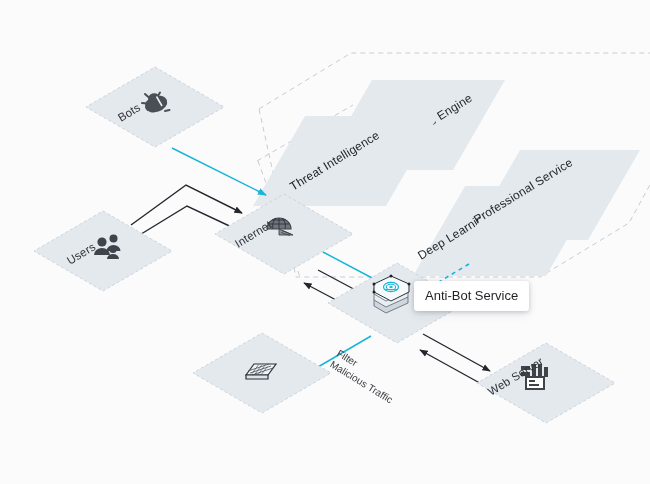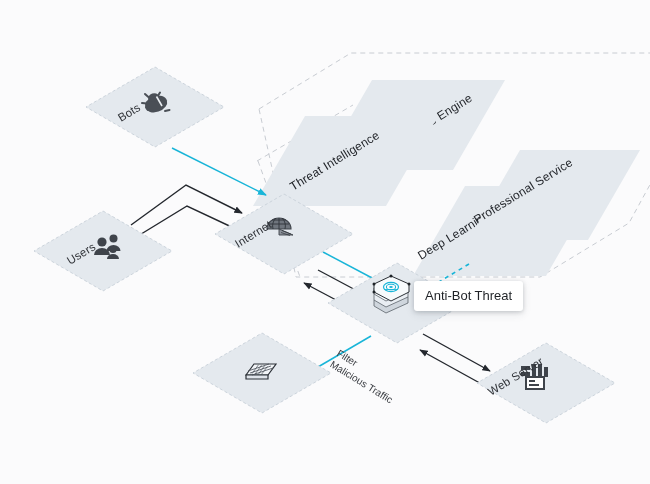--- a/index.html
+++ b/index.html
@@ -230,15 +230,15 @@
         <rect x="23" y="3" width="4" height="10" fill="#3f444b"></rect>
         <rect x="5" y="13" width="18" height="12" fill="#ffffff" stroke="#3f444b" stroke-width="2"></rect>
         <rect x="8" y="16" width="6" height="2" fill="#3f444b"></rect>
         <rect x="8" y="20" width="10" height="2" fill="#3f444b"></rect>
       </g>
       <text class="node-label" x="491" y="396" transform="rotate(-31.5 491 396)">Web Server</text>
     </g>
 
   </svg>
 
-  <div class="tooltip-card">Anti-Bot Threat</div>
+  <div class="tooltip-card">Anti-Bot Service</div>
 
 </div>
 
 </body></html>

